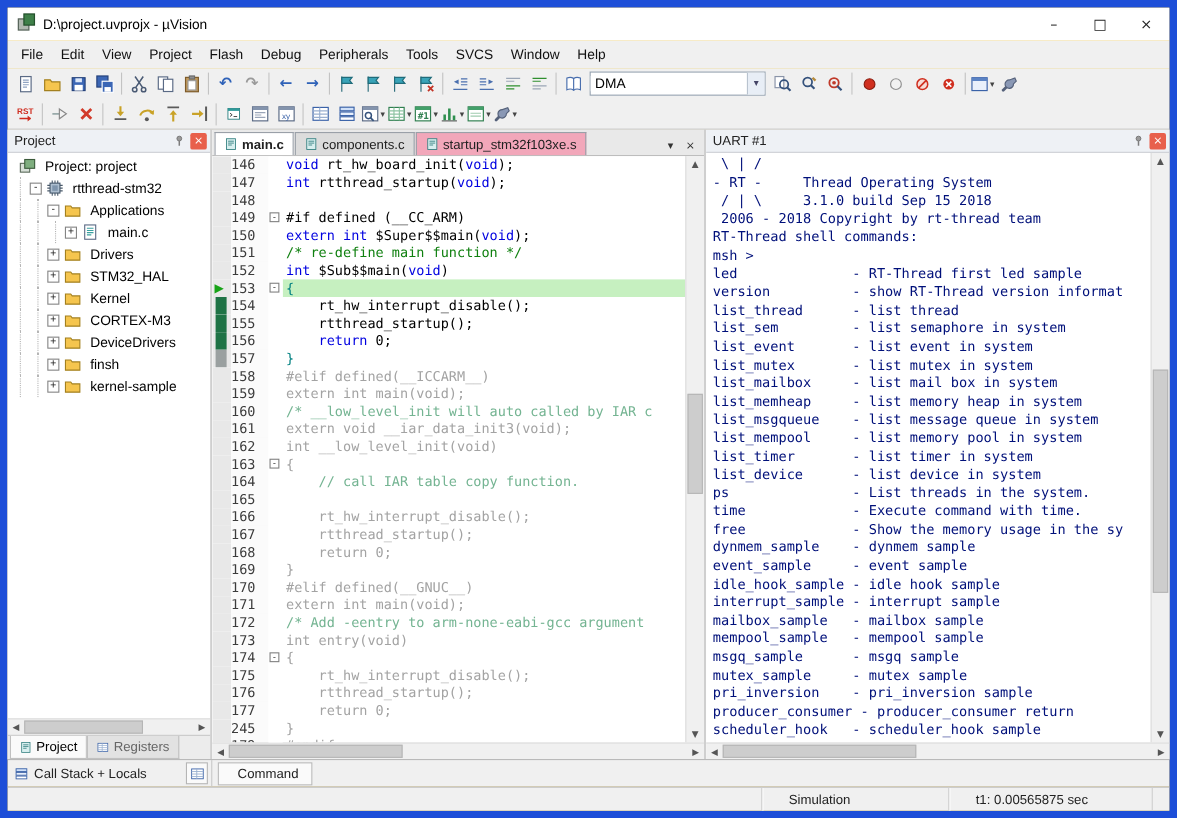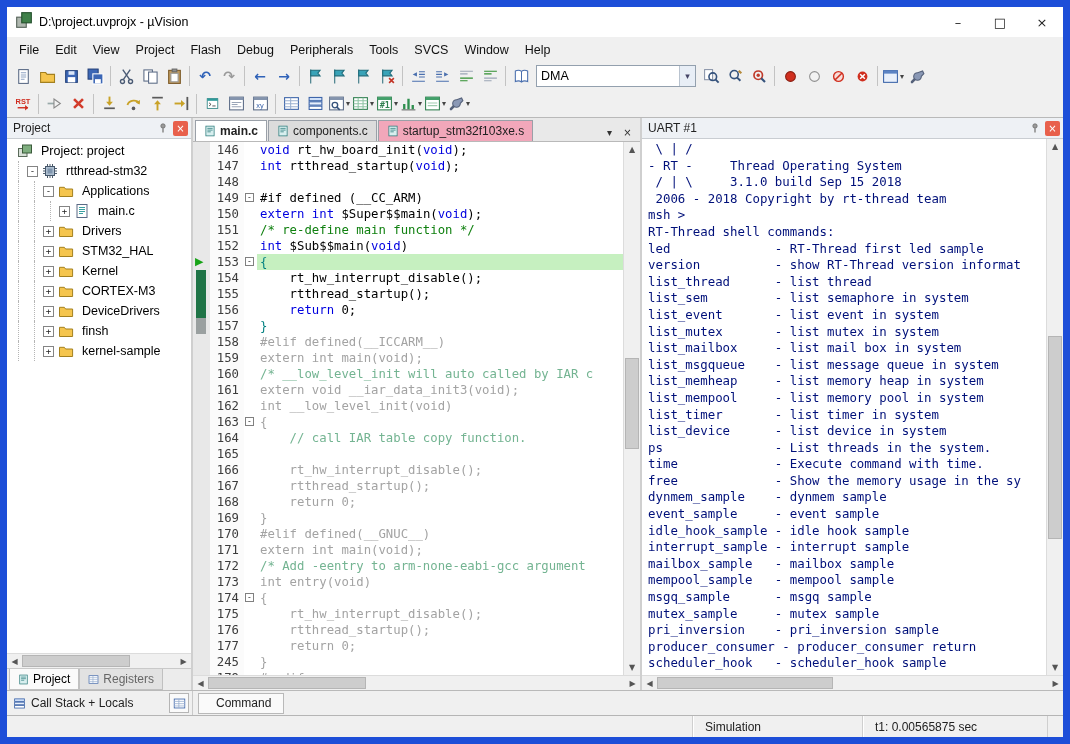--- a/index.html
+++ b/index.html
@@ -65,42 +65,42 @@
   .etab-ic{display:flex}
   .etab-controls{margin-left:auto;display:flex;align-items:center;gap:3px;padding:0 3px 3px 0}
   .etab-ctrl{width:15px;text-align:center;font-size:10px;color:#333;font-family:"DejaVu Sans",sans-serif}
   .editor{flex:1;display:flex;min-height:0}
   .code-area{flex:1;min-width:0;overflow:hidden;background:#fff}
   .ln{height:16px;display:flex;font:12.3px/16px "DejaVu Sans Mono",monospace;white-space:pre}
   .ln-margin{flex:0 0 17px;background:#e8e8e8;position:relative}
   .ln-margin.cov::after{content:"";position:absolute;left:3px;top:0;bottom:0;width:10px;background:#1f7346}
   .ln-margin.graycov::after{content:"";position:absolute;left:3px;top:0;bottom:0;width:10px;background:#9aa0a0}
   .exec-arrow{position:absolute;left:2px;top:0;color:#17a317;font-size:11px;line-height:16px;font-family:"DejaVu Sans",sans-serif}
-  .ln-num{flex:0 0 34px;text-align:right;padding-right:5px;color:#3c3c3c;background:#fbfbfb}
+  .ln-num{flex:0 0 34px;padding-right:5px;color:#3c3c3c;background:#fbfbfb}
   .ln-fold{flex:0 0 13px;position:relative;background:#fff}
   .fold-box{position:absolute;left:1px;top:3px;width:9px;height:9px;border:1px solid #808080;font:8px/7px "DejaVu Sans Mono",monospace;text-align:center;color:#333;background:#fff}
   .ln-code{flex:1;padding-left:3px;overflow:hidden}
   .ln.hl .ln-code{background:#c6f0c0}
   .seg-k{color:#0000e0}.seg-t{color:#000}.seg-c{color:#108010}
   .seg-g{color:#a3a3a3}.seg-gc{color:#74b492}.seg-b{color:#008080}
   
   .terminal-wrap{flex:1;display:flex;min-height:0}
   .terminal{flex:1;min-width:0;overflow:hidden;padding:2px 0 0 6px;background:#fff}
   .term-line{font:12.4px/16.6px "DejaVu Sans Mono",monospace;color:#00107a;white-space:pre;height:16.6px;overflow:hidden}
   
   .dockrow{flex:0 0 25px;background:#f0f0f0;border-top:1px solid #b9b9b9;display:flex;align-items:center}
   .callstack-cell{flex:0 0 186px;display:flex;align-items:center;height:100%;border-right:1px solid #c9c9c9;padding:0 3px 0 6px;gap:5px}
   .callstack-label{font-size:12px;color:#222;flex:1;white-space:nowrap}
   .cs-btn{width:20px;height:20px;border:1px solid #b5b5b5;background:#fafafa;display:flex;align-items:center;justify-content:center}
   .cs-ic,.cmd-ic{display:flex}
   .command-tab{display:flex;align-items:center;gap:5px;height:21px;margin-left:5px;padding:0 12px;border:1px solid #b9b9b9;background:#fafafa;font-size:12px;color:#222}
   
   .statusbar{flex:0 0 22px;background:#f0f0f0;border-top:1px solid #b5b5b5;display:flex;align-items:center;font-size:12px;color:#222}
   .sb-fill{flex:1;height:100%}
-  .sb-cell{height:100%;display:flex;align-items:center;padding:0 12px;border-left:1px solid #cfcfcf;box-shadow:inset 1px 0 0 #fff}
+  .sb-cell{height:100%;display:flex;align-items:center;padding:0 24px;border-left:1px solid #cfcfcf;box-shadow:inset 1px 0 0 #fff}
   .sb-sim{width:170px}
   .sb-time{width:185px}
   .sb-grip{width:16px;height:100%;border-left:1px solid #cfcfcf}
 </style>
 </head>
 <body>
 
 <div class="app">
 
   <div class="titlebar">
@@ -774,31 +774,31 @@
             </svg>
           </span>
         <span class="ph-btn ph-close">×</span>
       </div>
       <div class="terminal-wrap">
         <div class="terminal" id="uartLines">
             <div class="term-line"> \ | /</div>
             <div class="term-line">- RT -     Thread Operating System</div>
             <div class="term-line"> / | \     3.1.0 build Sep 15 2018</div>
             <div class="term-line"> 2006 - 2018 Copyright by rt-thread team</div>
+            <div class="term-line">RT-Thread shell commands:</div>
             <div class="term-line">msh &gt;</div>
-            <div class="term-line">RT-Thread shell commands:</div>
             <div class="term-line">led              - RT-Thread first led sample</div>
             <div class="term-line">version          - show RT-Thread version informat</div>
             <div class="term-line">list_thread      - list thread</div>
             <div class="term-line">list_sem         - list semaphore in system</div>
             <div class="term-line">list_event       - list event in system</div>
             <div class="term-line">list_mutex       - list mutex in system</div>
             <div class="term-line">list_mailbox     - list mail box in system</div>
+            <div class="term-line">list_memheap     - list memory heap in system</div>
             <div class="term-line">list_msgqueue    - list message queue in system</div>
-            <div class="term-line">list_memheap     - list memory heap in system</div>
             <div class="term-line">list_mempool     - list memory pool in system</div>
             <div class="term-line">list_timer       - list timer in system</div>
             <div class="term-line">list_device      - list device in system</div>
             <div class="term-line">ps               - List threads in the system.</div>
             <div class="term-line">time             - Execute command with time.</div>
             <div class="term-line">free             - Show the memory usage in the sy</div>
             <div class="term-line">dynmem_sample    - dynmem sample</div>
             <div class="term-line">event_sample     - event sample</div>
             <div class="term-line">idle_hook_sample - idle hook sample</div>
             <div class="term-line">interrupt_sample - interrupt sample</div>

